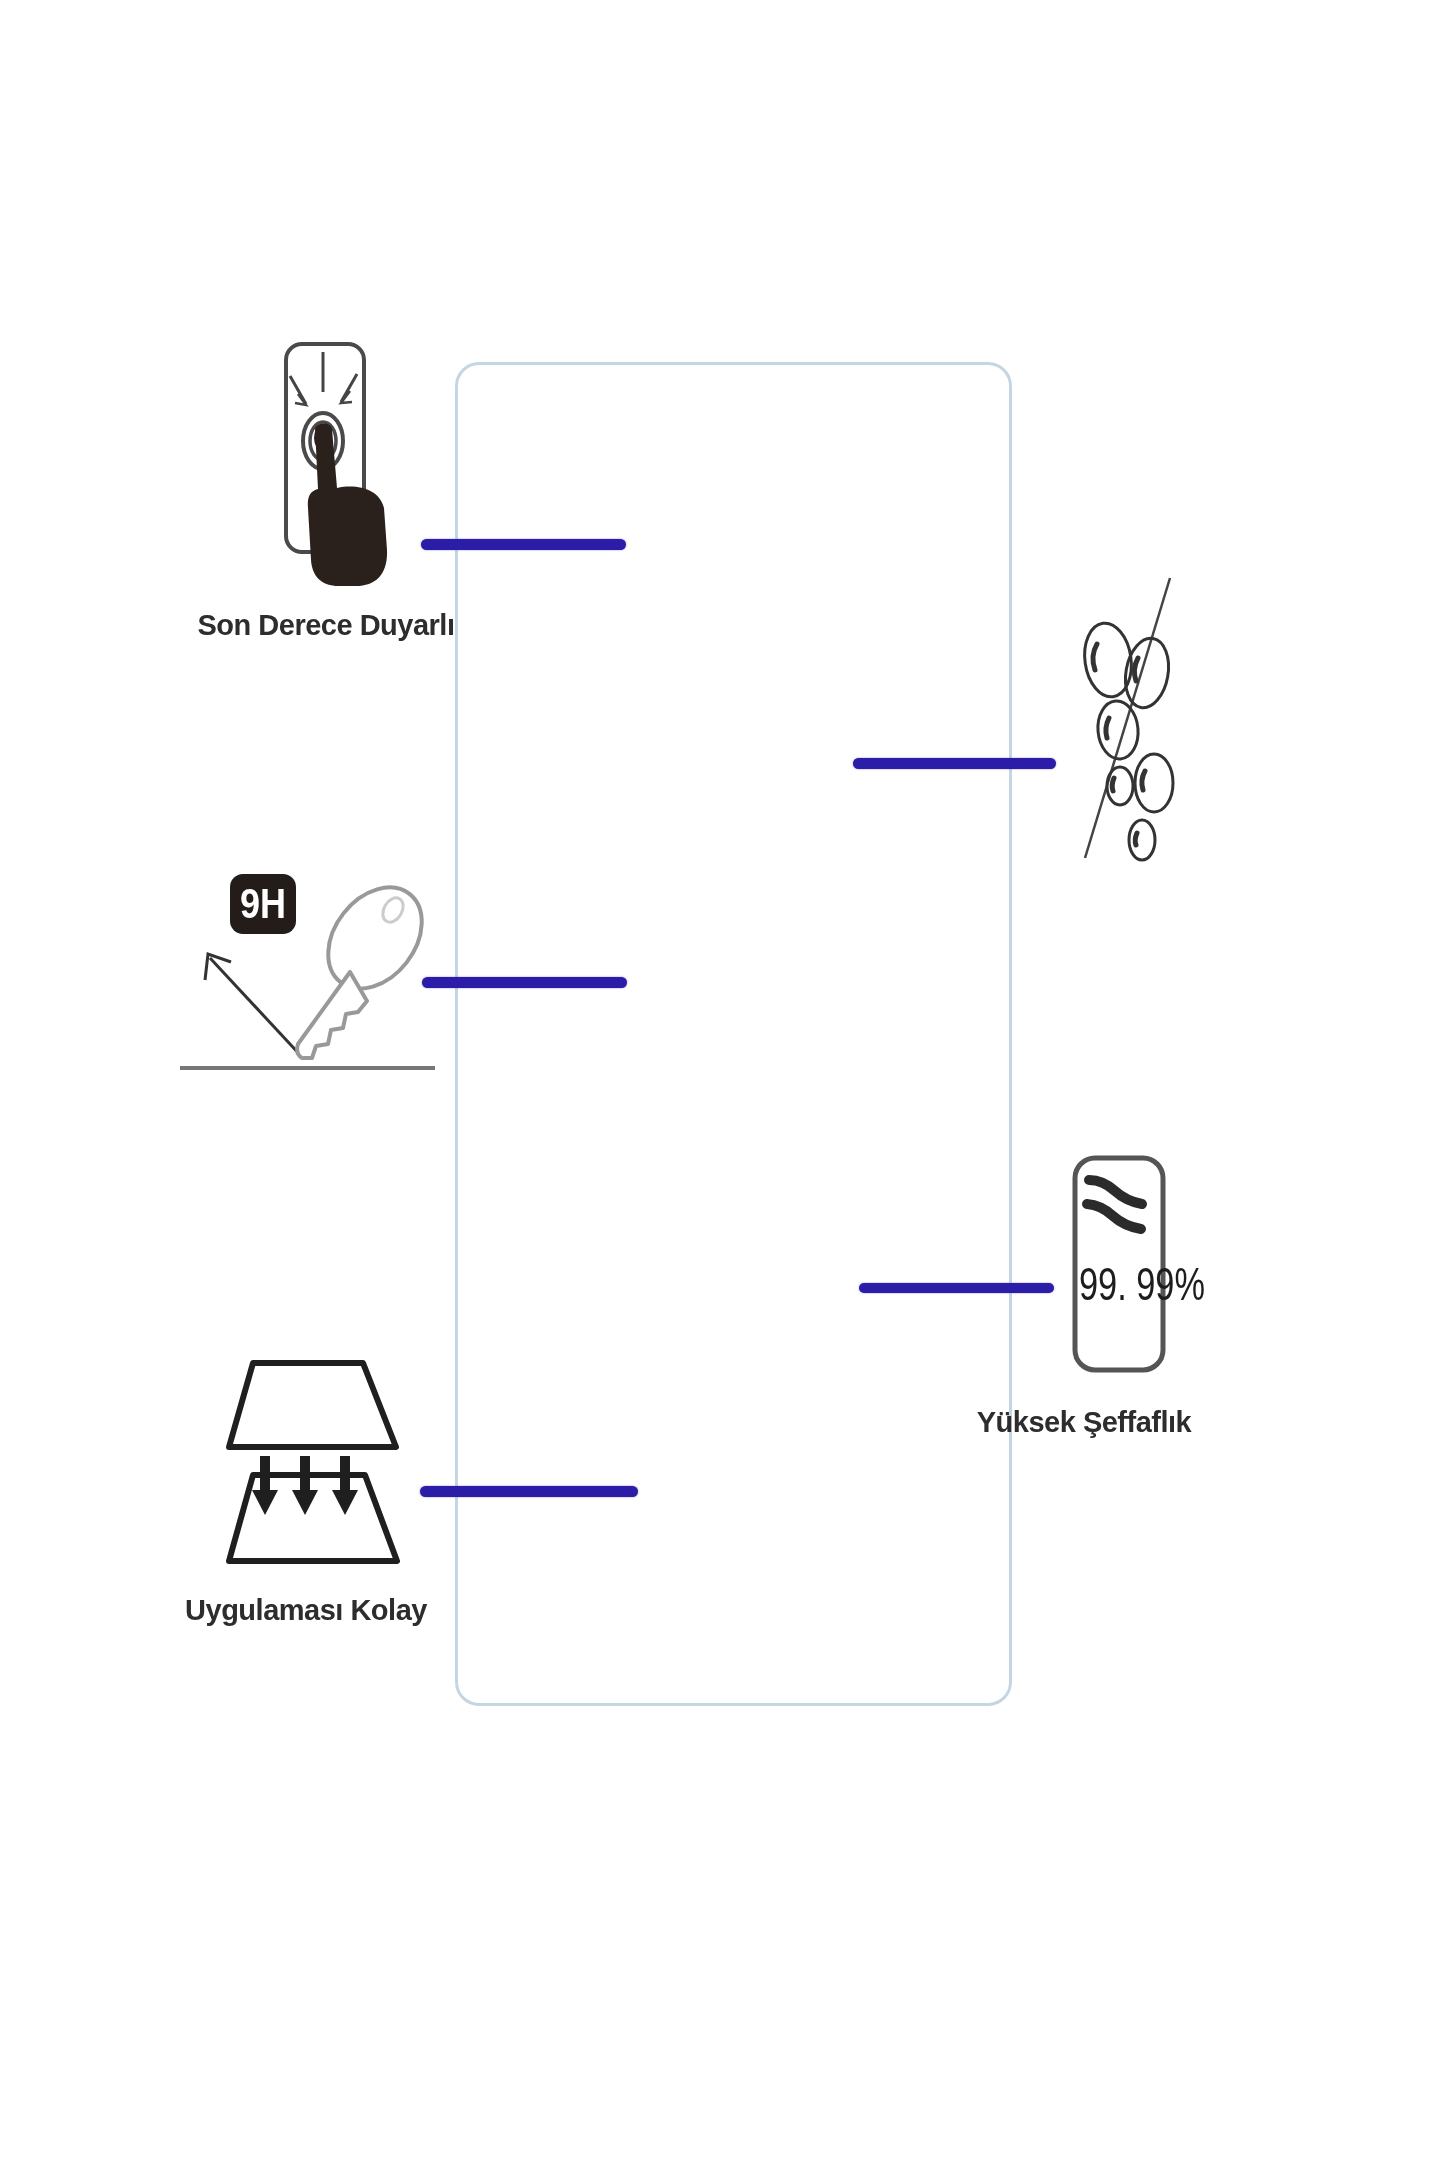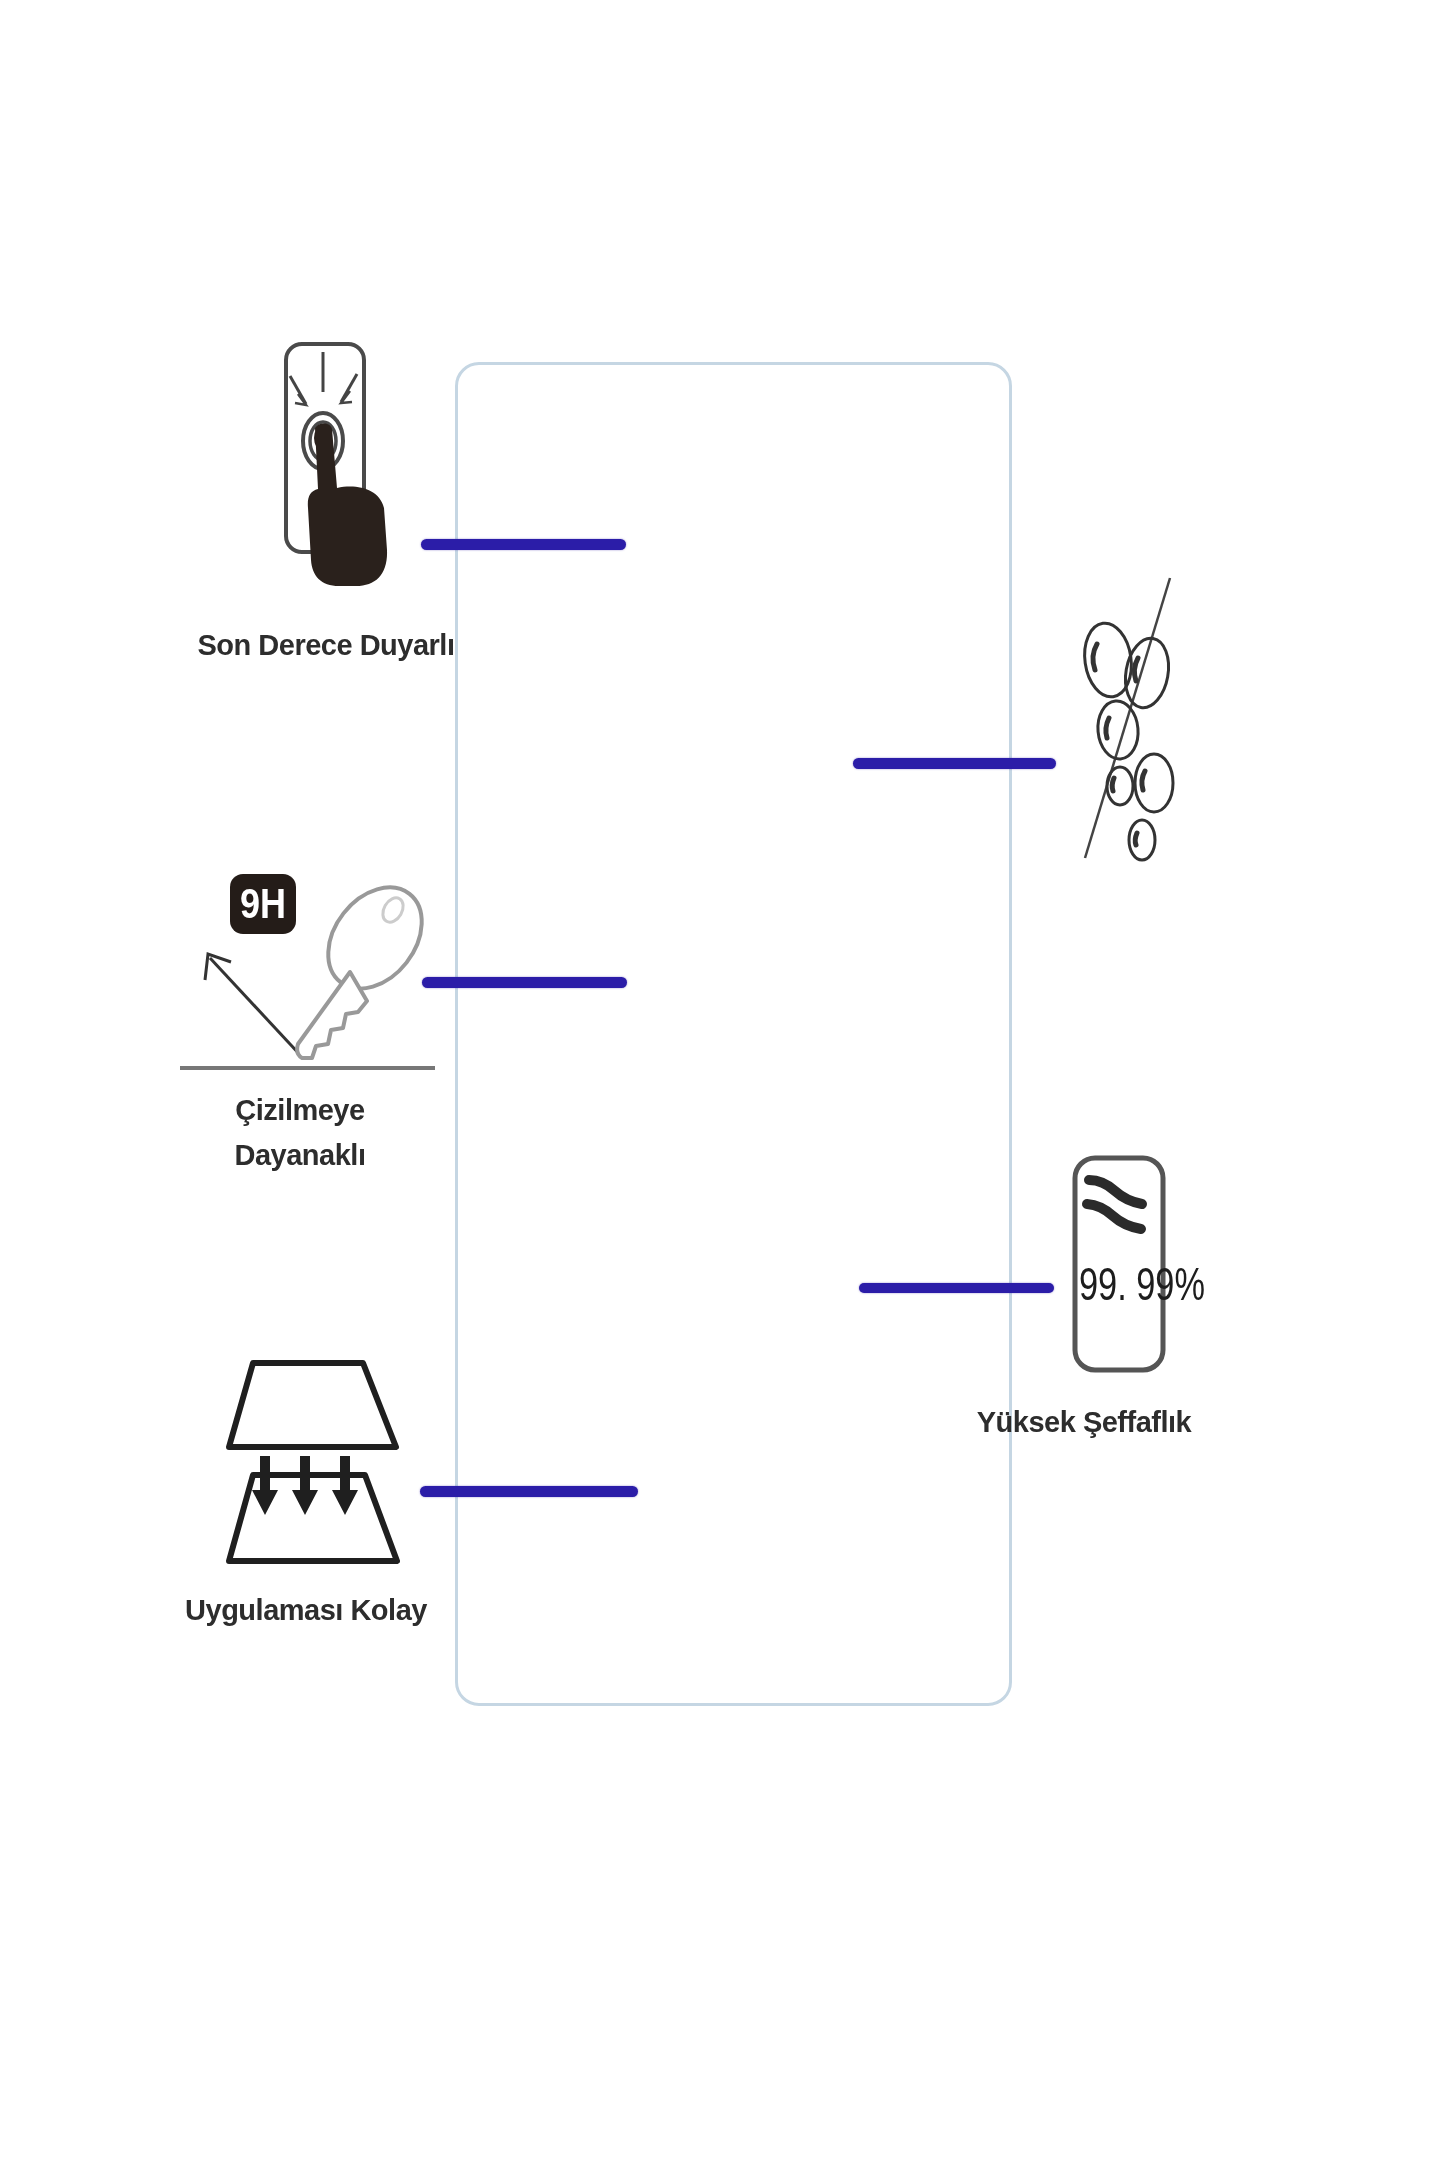--- a/index.html
+++ b/index.html
@@ -46,21 +46,21 @@
     <path d="M 110 61 L 101 73 L 112 72" fill="none" stroke="#444444" stroke-width="2.5"></path>
     <ellipse cx="83" cy="111" rx="20" ry="28" fill="none" stroke="#4a4a4a" stroke-width="4"></ellipse>
     <ellipse cx="83" cy="111" rx="13" ry="19" fill="none" stroke="#4a4a4a" stroke-width="3.5"></ellipse>
     <ellipse cx="83" cy="108" rx="9" ry="13" fill="#2a211c"></ellipse>
     <path d="M 75 98 C 79 92 90 92 92 99 L 97 158
              C 116 154 139 158 144 178 L 147 220
              C 148 244 136 256 116 256 L 99 256
              C 81 256 72 246 71 230 L 68 178
              C 67 167 70 161 78 159 Z" fill="#2a211c"></path>
   </svg>
-  <div class="label" style="left:126px;top:608px;width:400px;margin-top:20px;">Son Derece Duyarlı</div>
+  <div class="label" style="left:126px;top:608px;width:400px;">Son Derece Duyarlı</div>
 
   <svg style="left:1075px;top:568px;" width="110" height="300" viewBox="0 0 110 300">
     <line x1="10" y1="290" x2="95" y2="10" stroke="#444444" stroke-width="2.5"></line>
     <g fill="none" stroke="#333333" stroke-width="3">
       <ellipse cx="33" cy="92" rx="23" ry="37" transform="rotate(-8 33 92)"></ellipse>
       <ellipse cx="72" cy="105" rx="21" ry="35" transform="rotate(10 72 105)"></ellipse>
       <ellipse cx="43" cy="162" rx="20" ry="29" transform="rotate(-5 43 162)"></ellipse>
       <ellipse cx="45" cy="218" rx="13" ry="19"></ellipse>
       <ellipse cx="79" cy="215" rx="19" ry="29"></ellipse>
       <ellipse cx="67" cy="272" rx="13" ry="20"></ellipse>
@@ -82,24 +82,20 @@
     <g stroke="#999999" stroke-width="4" fill="#ffffff" stroke-linejoin="round">
       <ellipse cx="205" cy="78" rx="40" ry="56" transform="rotate(38 205 78)"></ellipse>
       <path d="M 180 112 L 128 184 Q 125 194 132 198 L 142 198
                L 146 186 L 158 184 L 161 170 L 173 168
                L 176 154 L 188 152 L 197 141 Z"></path>
     </g>
     <ellipse cx="223" cy="50" rx="9" ry="13" transform="rotate(30 223 50)" fill="none" stroke="#cccccc" stroke-width="3"></ellipse>
     <rect x="60" y="14" width="66" height="60" rx="13" fill="#241c18"></rect>
     <text x="93" y="58" text-anchor="middle" textLength="46" lengthAdjust="spacingAndGlyphs" font-size="42" font-weight="bold" fill="#ffffff">9H</text>
   </svg>
-  <div class="label two-line" style="left:200px;top:1088px;width:200px;line-height:45px;">
-    <span class="line">Çizilmeye</span>
-    <span class="line">Dayanaklı</span>
-  </div>
 
   <svg style="left:1063px;top:1148px;" width="150" height="235" viewBox="0 0 150 235">
     <rect x="12" y="10" width="88" height="212" rx="20" fill="#ffffff" stroke="#555555" stroke-width="5"></rect>
     <g fill="none" stroke="#2b2b2b" stroke-width="10" stroke-linecap="round">
       <path d="M 26 32 q 14 0 26 11 q 11 10 27 13"></path>
       <path d="M 24 56 q 14 1 26 12 q 11 10 28 13"></path>
     </g>
     <text x="16" y="152" font-size="46" fill="#1d1d1d" textLength="126" lengthAdjust="spacingAndGlyphs">99. 99%</text>
   </svg>
   <div class="label" style="left:934px;top:1405px;width:300px;">Yüksek Şeffaflık</div>

